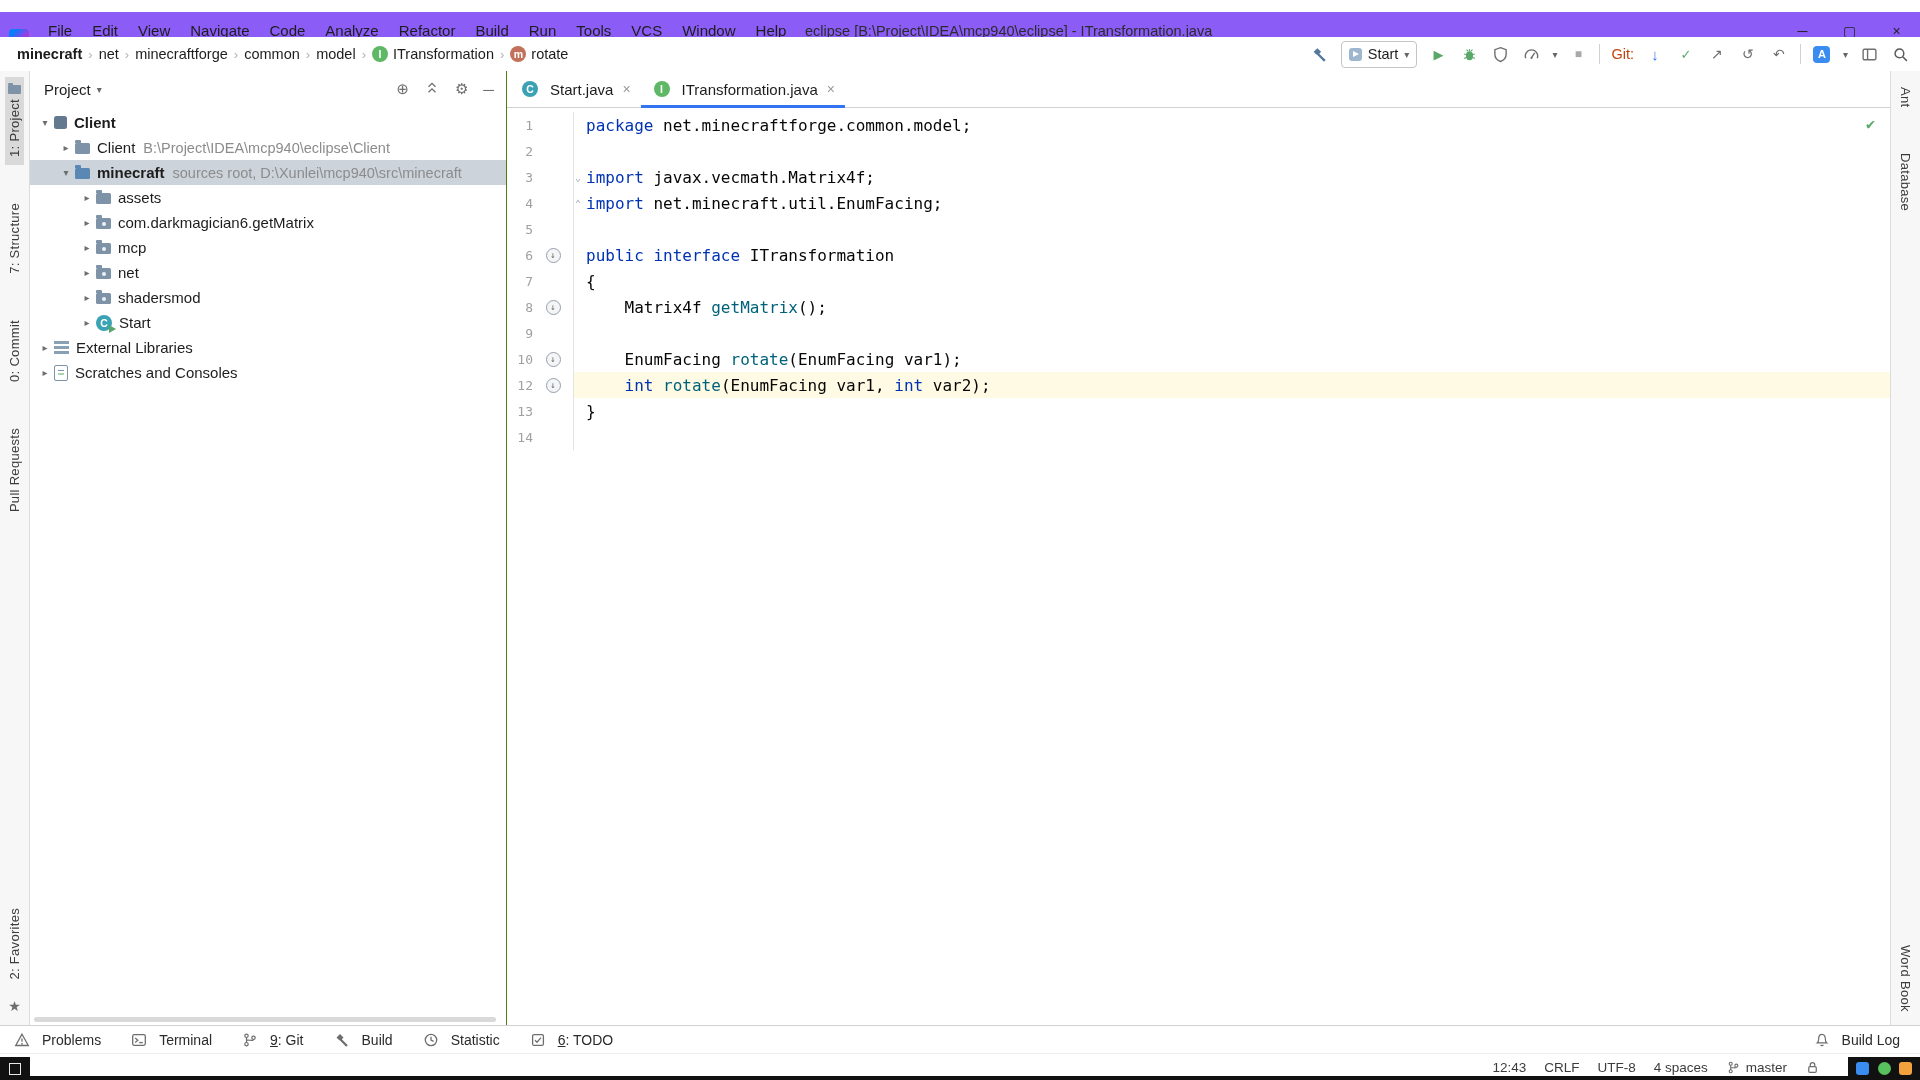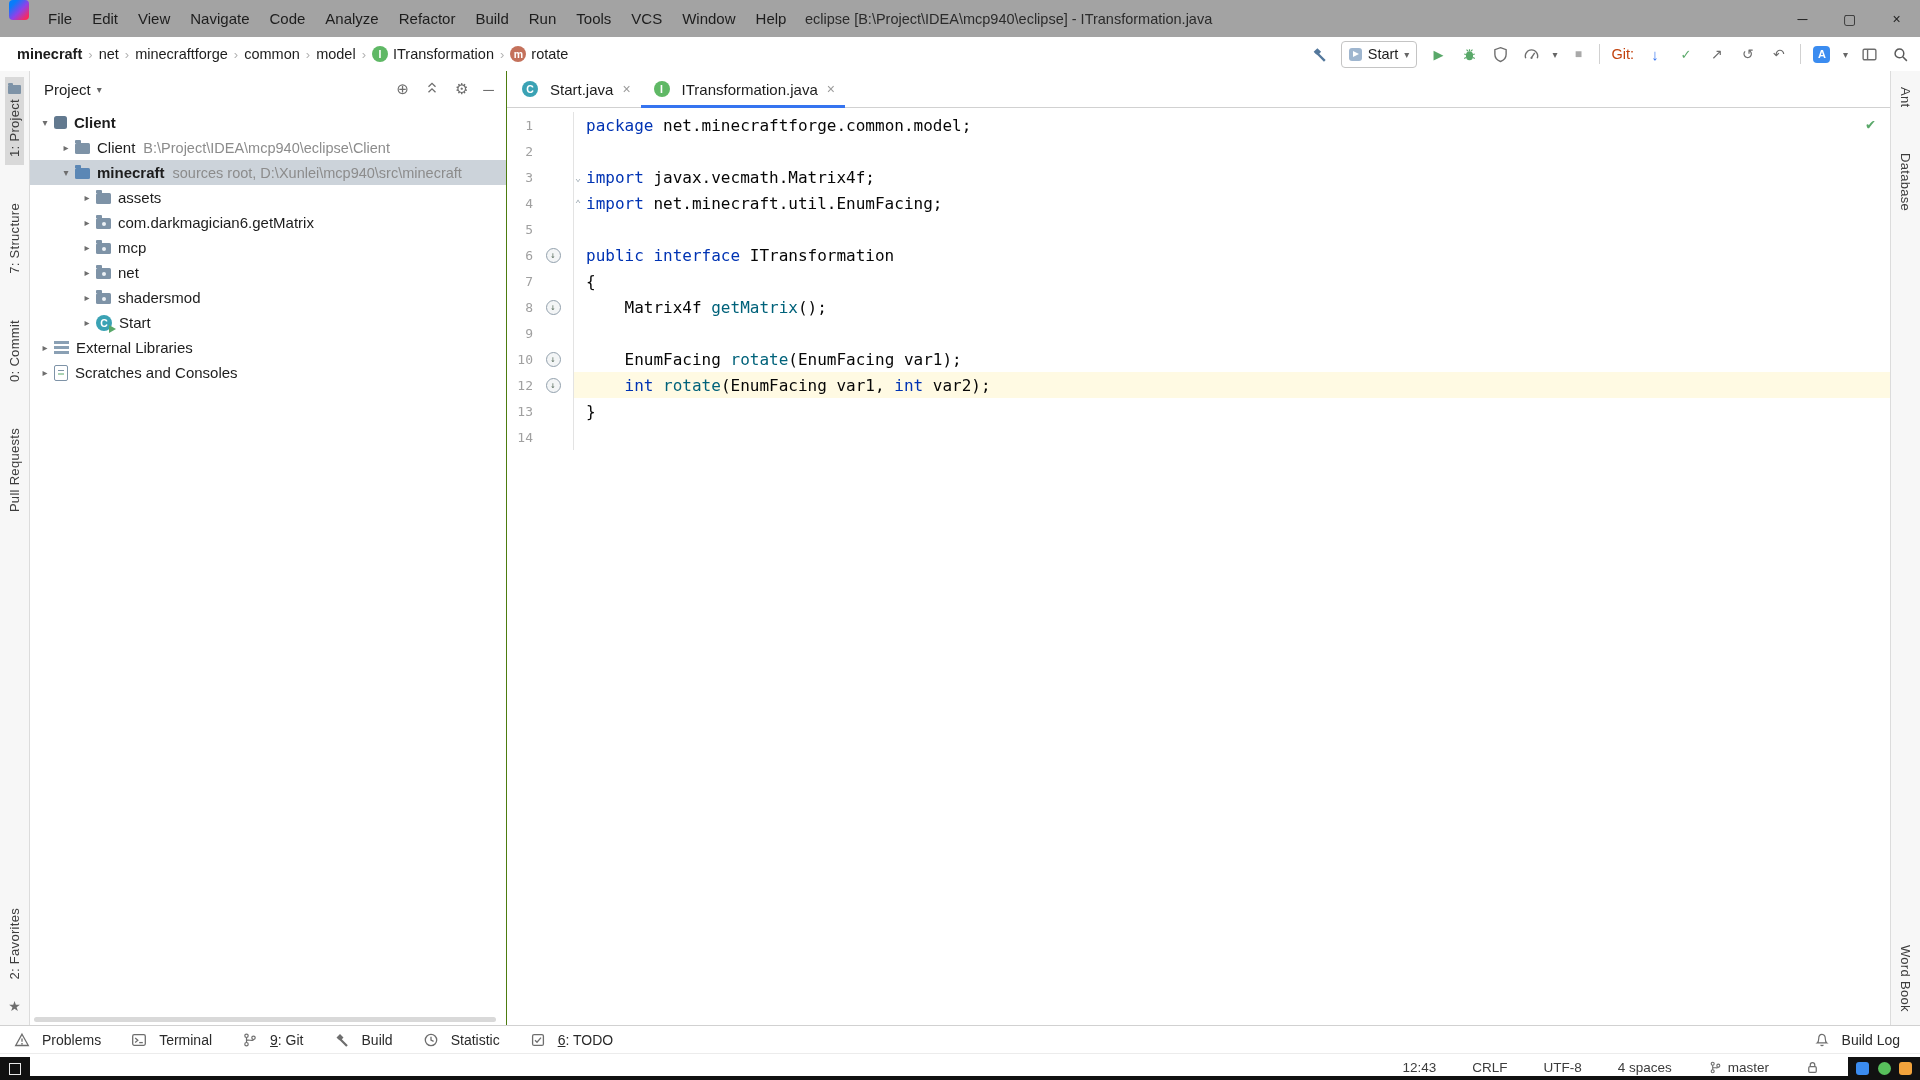--- a/index.html
+++ b/index.html
@@ -1,21 +1,21 @@
 <!DOCTYPE html>
 <html><head>
 <meta charset="utf-8">
 <style>
   html,body{margin:0;padding:0}
   body{width:1920px;height:1080px;overflow:hidden;background:#fff;
        font-family:"Liberation Sans",sans-serif;color:#1d1d1d;font-size:15px}
   #app{position:relative;width:1920px;height:1080px;background:#fff;overflow:hidden}
 
   
-  #titlebar{position:absolute;top:0;left:0;right:0;height:37px;background:#a3a3a3;display:flex;align-items:flex-start}
+  #titlebar{position:absolute;top:12px;left:0;right:0;height:37px;background:#8b5cf6;display:flex;align-items:flex-end}
   .app-icon{width:20px;height:20px;margin:0 9px 0 9px;border-radius:4px;flex:none;
             background:linear-gradient(135deg,#087cfa 20%,#8f41e9 55%,#fe2857 90%)}
   #menubar{display:flex;align-items:center;height:100%}
   .menu-item{padding:0 10px;height:100%;display:flex;align-items:center;font-size:15px;cursor:default}
   .win-title{position:absolute;left:805px;top:0;height:37px;display:flex;align-items:center;
              color:#2b2b2b;font-size:14.5px;white-space:nowrap}
   .win-controls{margin-left:auto;display:flex;height:100%}
   .wbtn{width:47px;height:100%;display:flex;align-items:center;justify-content:center;color:#222;font-size:14px}
 
   
@@ -114,21 +114,21 @@
   #bottom-bar{position:absolute;left:0;right:0;bottom:26px;height:28px;background:#fff;border-top:1px solid #d1d1d1;
               display:flex;align-items:center;padding:0 14px;font-size:14px;color:#2b2b2b}
   #bb-left,#bb-right{display:flex;align-items:center}
   #bb-right{margin-left:auto}
   .bb-item{display:flex;align-items:center;gap:12px;margin-right:30px}
   #bb-right .bb-item{margin-right:6px}
   .bbicon svg{width:16px;height:16px;display:block}
 
   
   #statusbar{position:absolute;left:0;right:0;bottom:0;height:26px;background:#fff;border-top:1px solid #ececec;
-             display:flex;align-items:center;justify-content:flex-end;gap:36px;padding-right:100px;
+             display:flex;align-items:center;justify-content:flex-end;gap:18px;padding-right:100px;
              font-size:13.5px;color:#3c3c3c}
   .sb-item{display:flex;align-items:center;gap:5px;white-space:nowrap}
   .sb-item svg{width:15px;height:15px;display:block}
 
   
   #taskbar-strip{position:absolute;left:0;right:0;bottom:0;height:4px;background:#111;z-index:5}
   #tray-left{position:absolute;left:0;bottom:0;width:30px;height:23px;background:#111;z-index:6;
              display:flex;align-items:center;justify-content:center}
   #tray-left .sq{width:10px;height:10px;border:1.5px solid #e8e8e8}
   #tray-right{position:absolute;right:0;bottom:0;width:72px;height:23px;background:#111;z-index:6;

